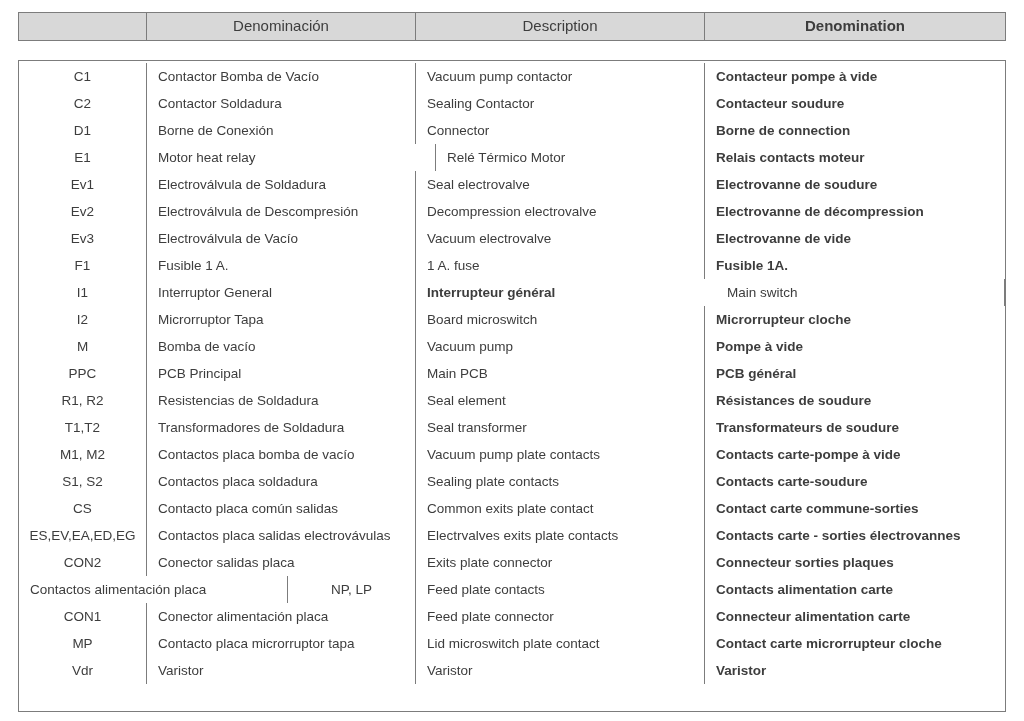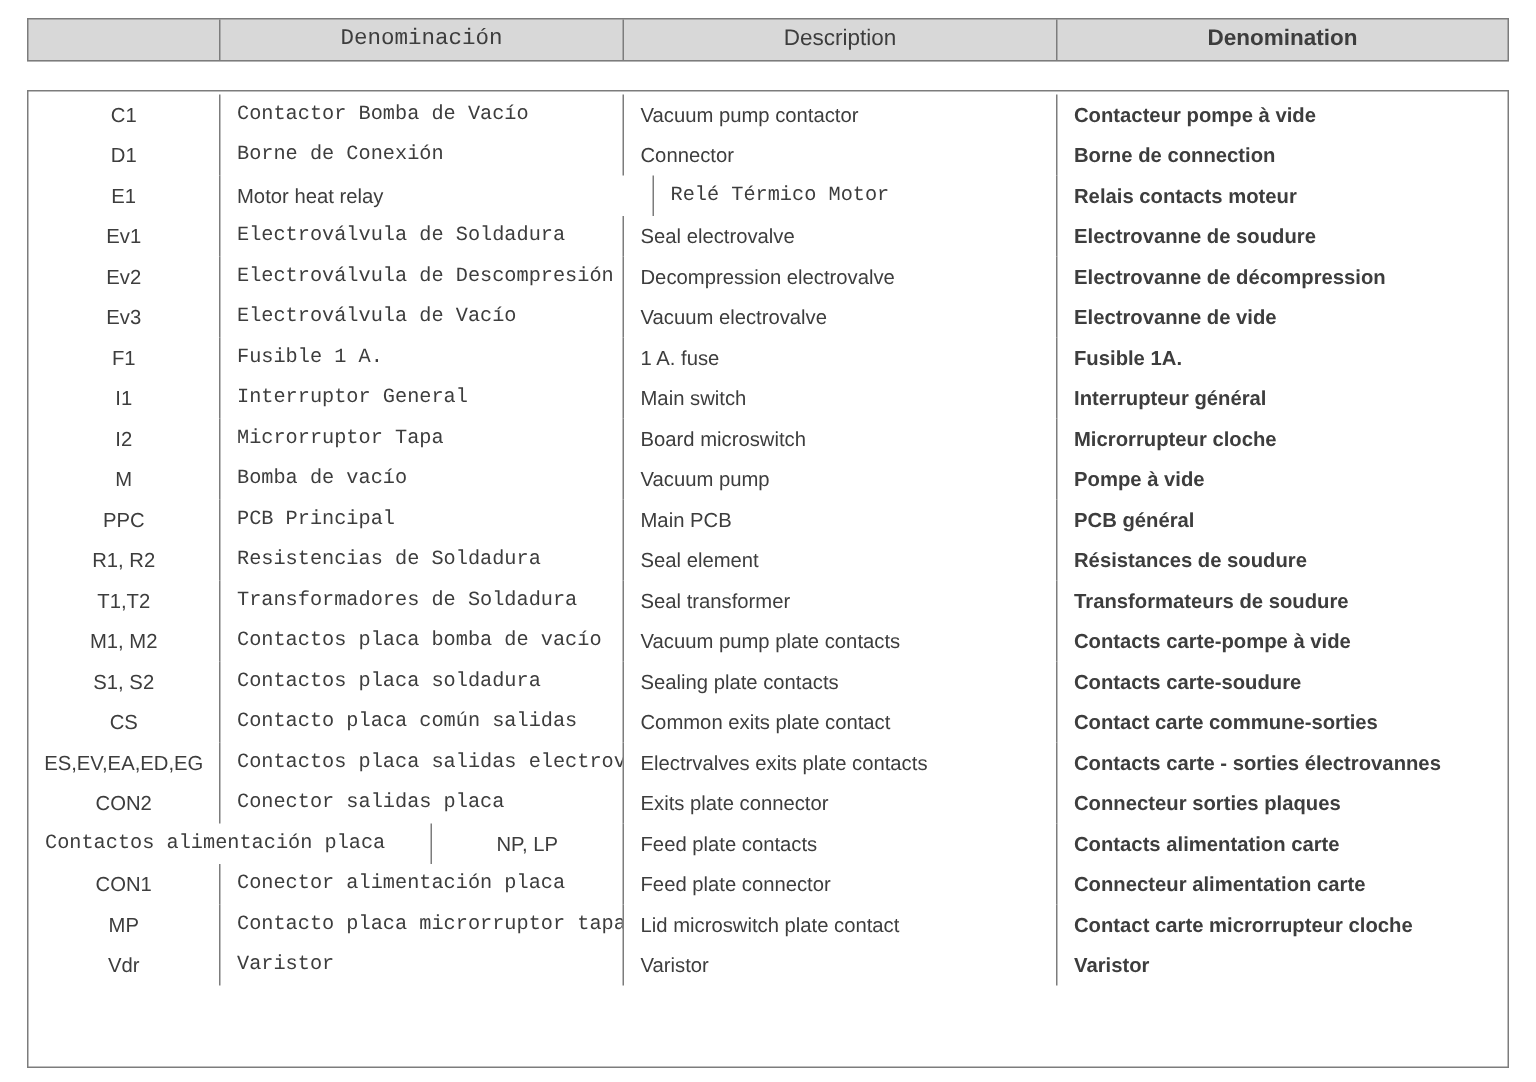--- a/index.html
+++ b/index.html
@@ -48,21 +48,21 @@
     height: 27px;
     line-height: 27px;
     font-size: 13.5px;
     color: var(--text);
     white-space: nowrap;
     overflow: hidden;
   }
 
   
   .c-code { width: 128px; text-align: center; }
-  .c-es   { width: 269px; font-family: Liberation Mono, monospace; }
+  .c-es   { width: 269px; }
   .c-en   { width: 289px; }
   .c-fr   { flex: 1; font-weight: bold; }
   .row .c-es, .row .c-en, .row .c-fr { padding-left: 11px; text-align: left; }
   .v-border { border-right: 1px solid var(--border); }
 </style>
 </head>
 <body>
 
 <div class="page">
 
@@ -74,20 +74,26 @@
   </div>
 
   <div class="body-table" id="body-table">
       <div class="row">
         <div class="cell c-code v-border">C1</div>
         <div class="cell c-es v-border">Contactor Bomba de Vacío</div>
         <div class="cell c-en v-border">Vacuum pump contactor</div>
         <div class="cell c-fr">Contacteur pompe à vide</div>
       </div>
       <div class="row">
+        <div class="cell c-code v-border">C2</div>
+        <div class="cell c-es v-border">Contactor Soldadura</div>
+        <div class="cell c-en v-border">Sealing Contactor</div>
+        <div class="cell c-fr">Contacteur soudure</div>
+      </div>
+      <div class="row">
         <div class="cell c-code v-border">D1</div>
         <div class="cell c-es v-border">Borne de Conexión</div>
         <div class="cell c-en v-border">Connector</div>
         <div class="cell c-fr">Borne de connection</div>
       </div>
       <div class="row">
         <div class="cell c-code v-border">E1</div>
         <div class="cell c-en v-border">Motor heat relay</div>
         <div class="cell c-es v-border">Relé Térmico Motor</div>
         <div class="cell c-fr">Relais contacts moteur</div>
@@ -112,22 +118,22 @@
       </div>
       <div class="row">
         <div class="cell c-code v-border">F1</div>
         <div class="cell c-es v-border">Fusible 1 A.</div>
         <div class="cell c-en v-border">1 A. fuse</div>
         <div class="cell c-fr">Fusible 1A.</div>
       </div>
       <div class="row">
         <div class="cell c-code v-border">I1</div>
         <div class="cell c-es v-border">Interruptor General</div>
+        <div class="cell c-fr">Interrupteur général</div>
         <div class="cell c-en v-border">Main switch</div>
-        <div class="cell c-fr">Interrupteur général</div>
       </div>
       <div class="row">
         <div class="cell c-code v-border">I2</div>
         <div class="cell c-es v-border">Microrruptor Tapa</div>
         <div class="cell c-en v-border">Board microswitch</div>
         <div class="cell c-fr">Microrrupteur cloche</div>
       </div>
       <div class="row">
         <div class="cell c-code v-border">M</div>
         <div class="cell c-es v-border">Bomba de vacío</div>

